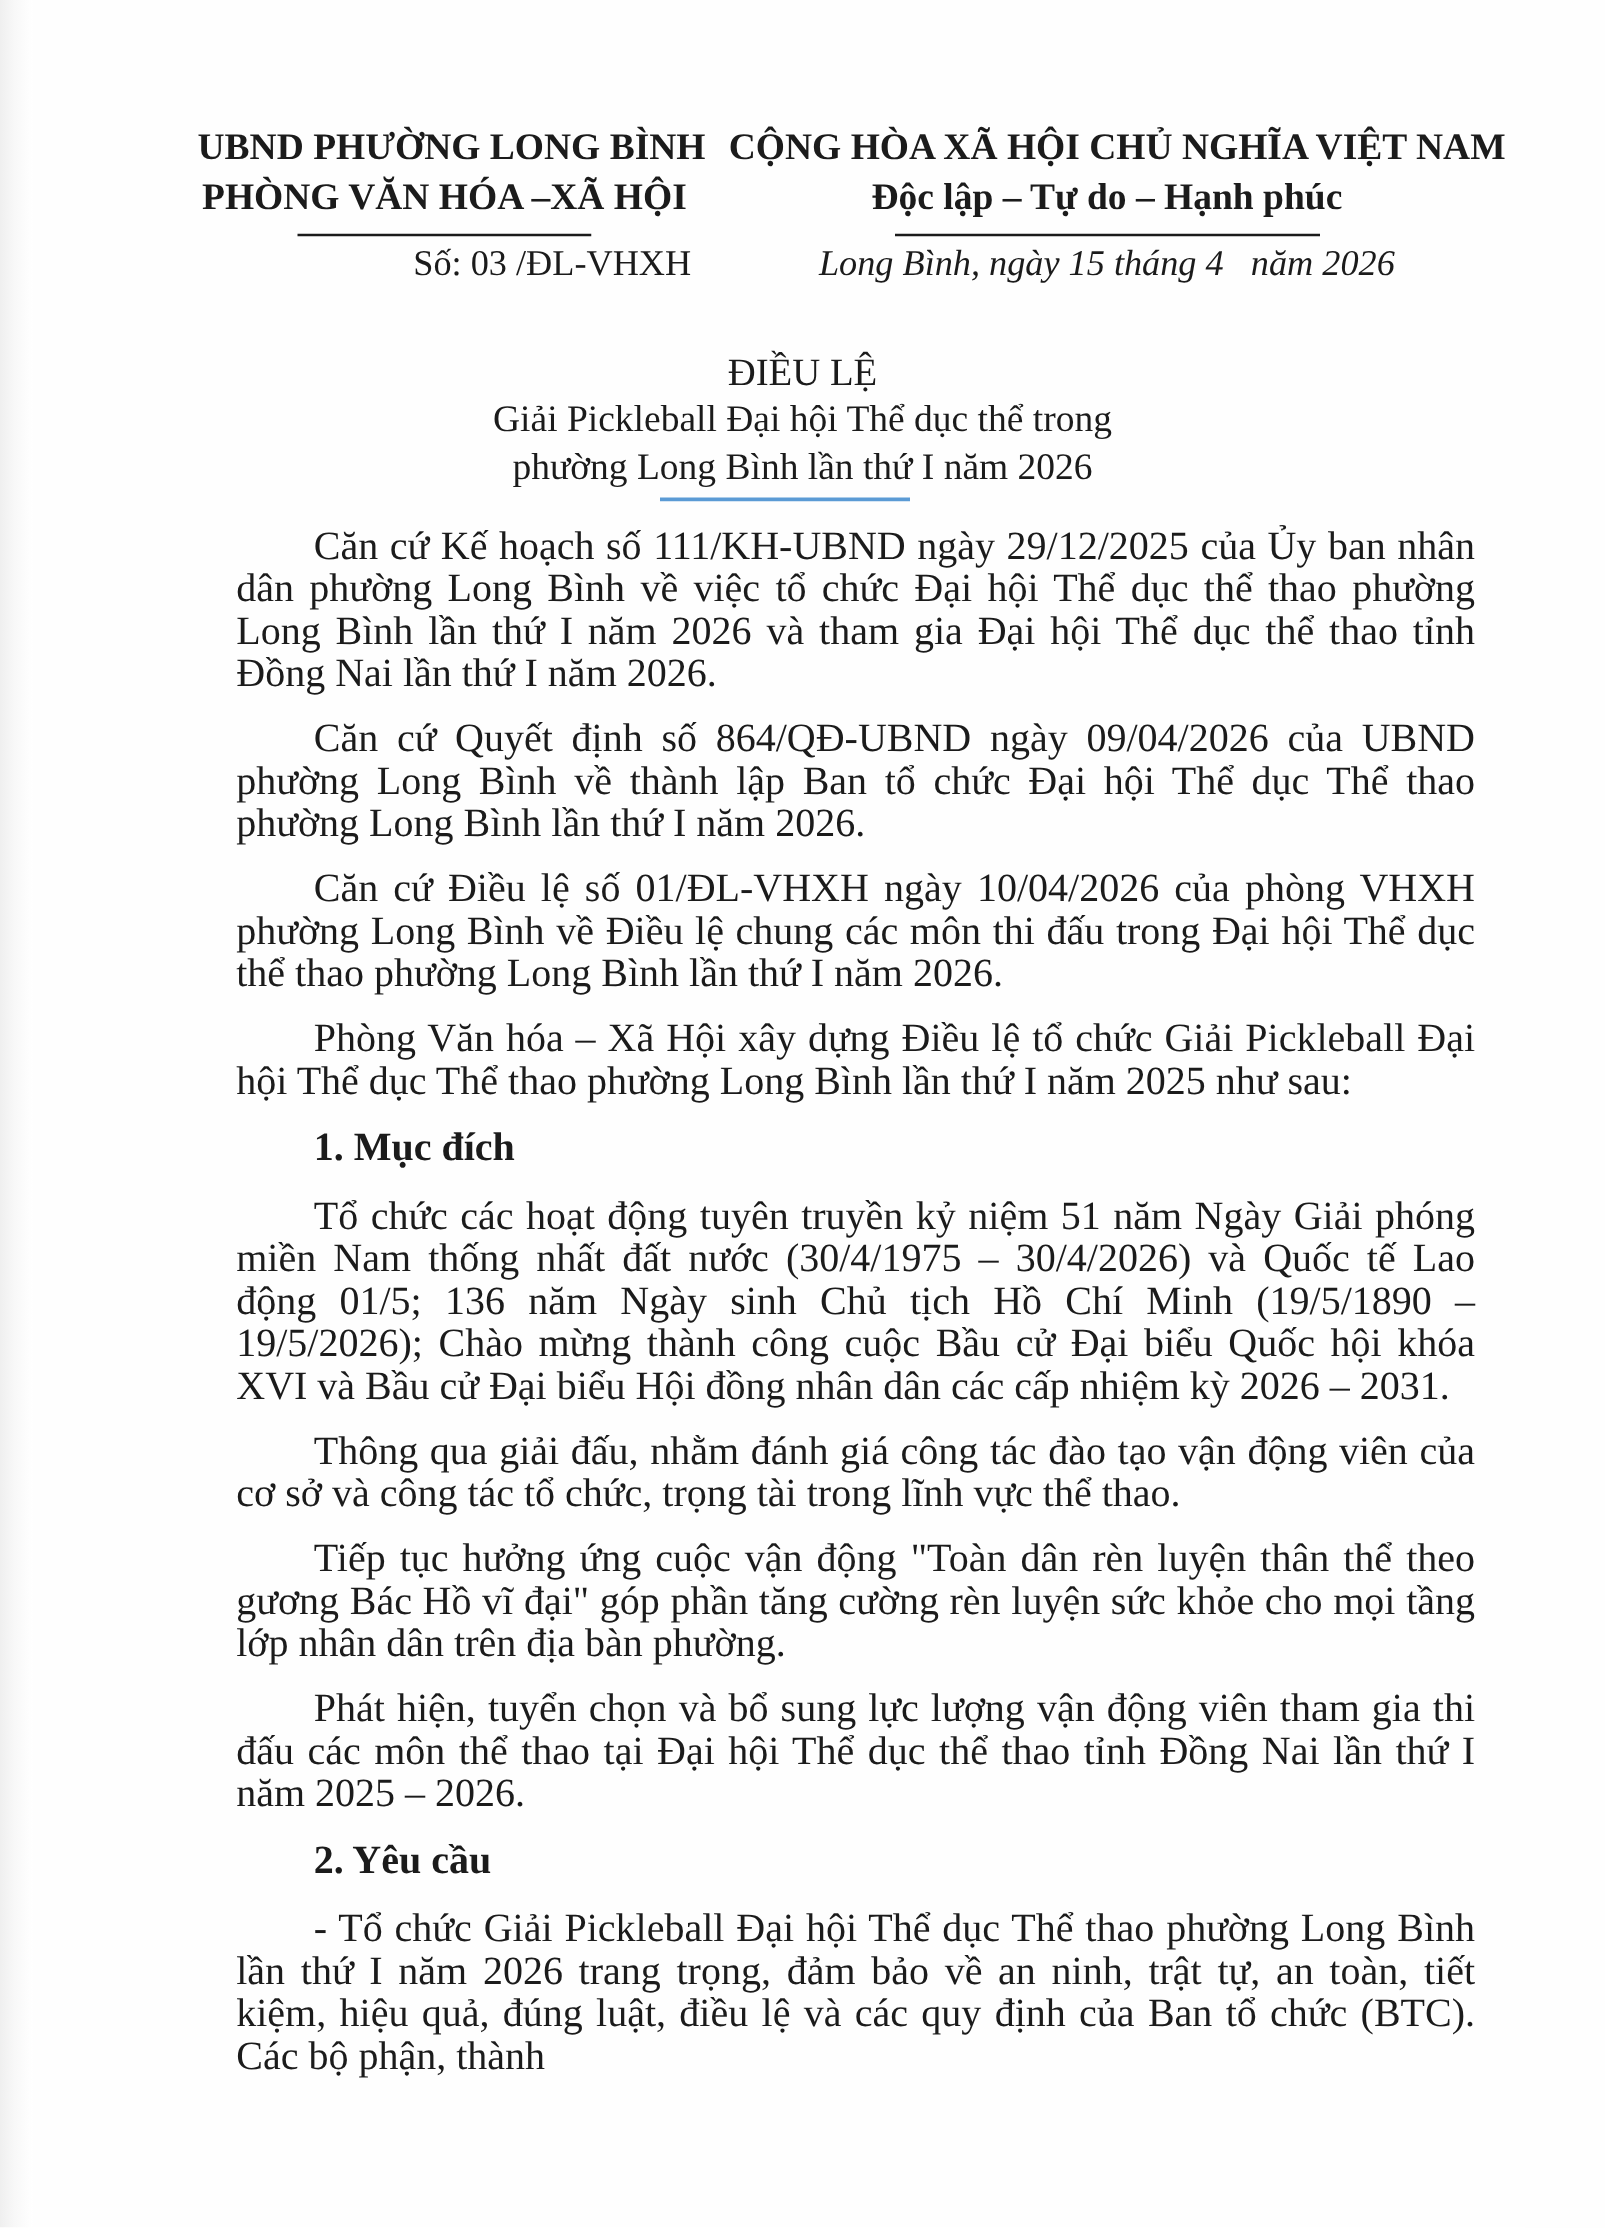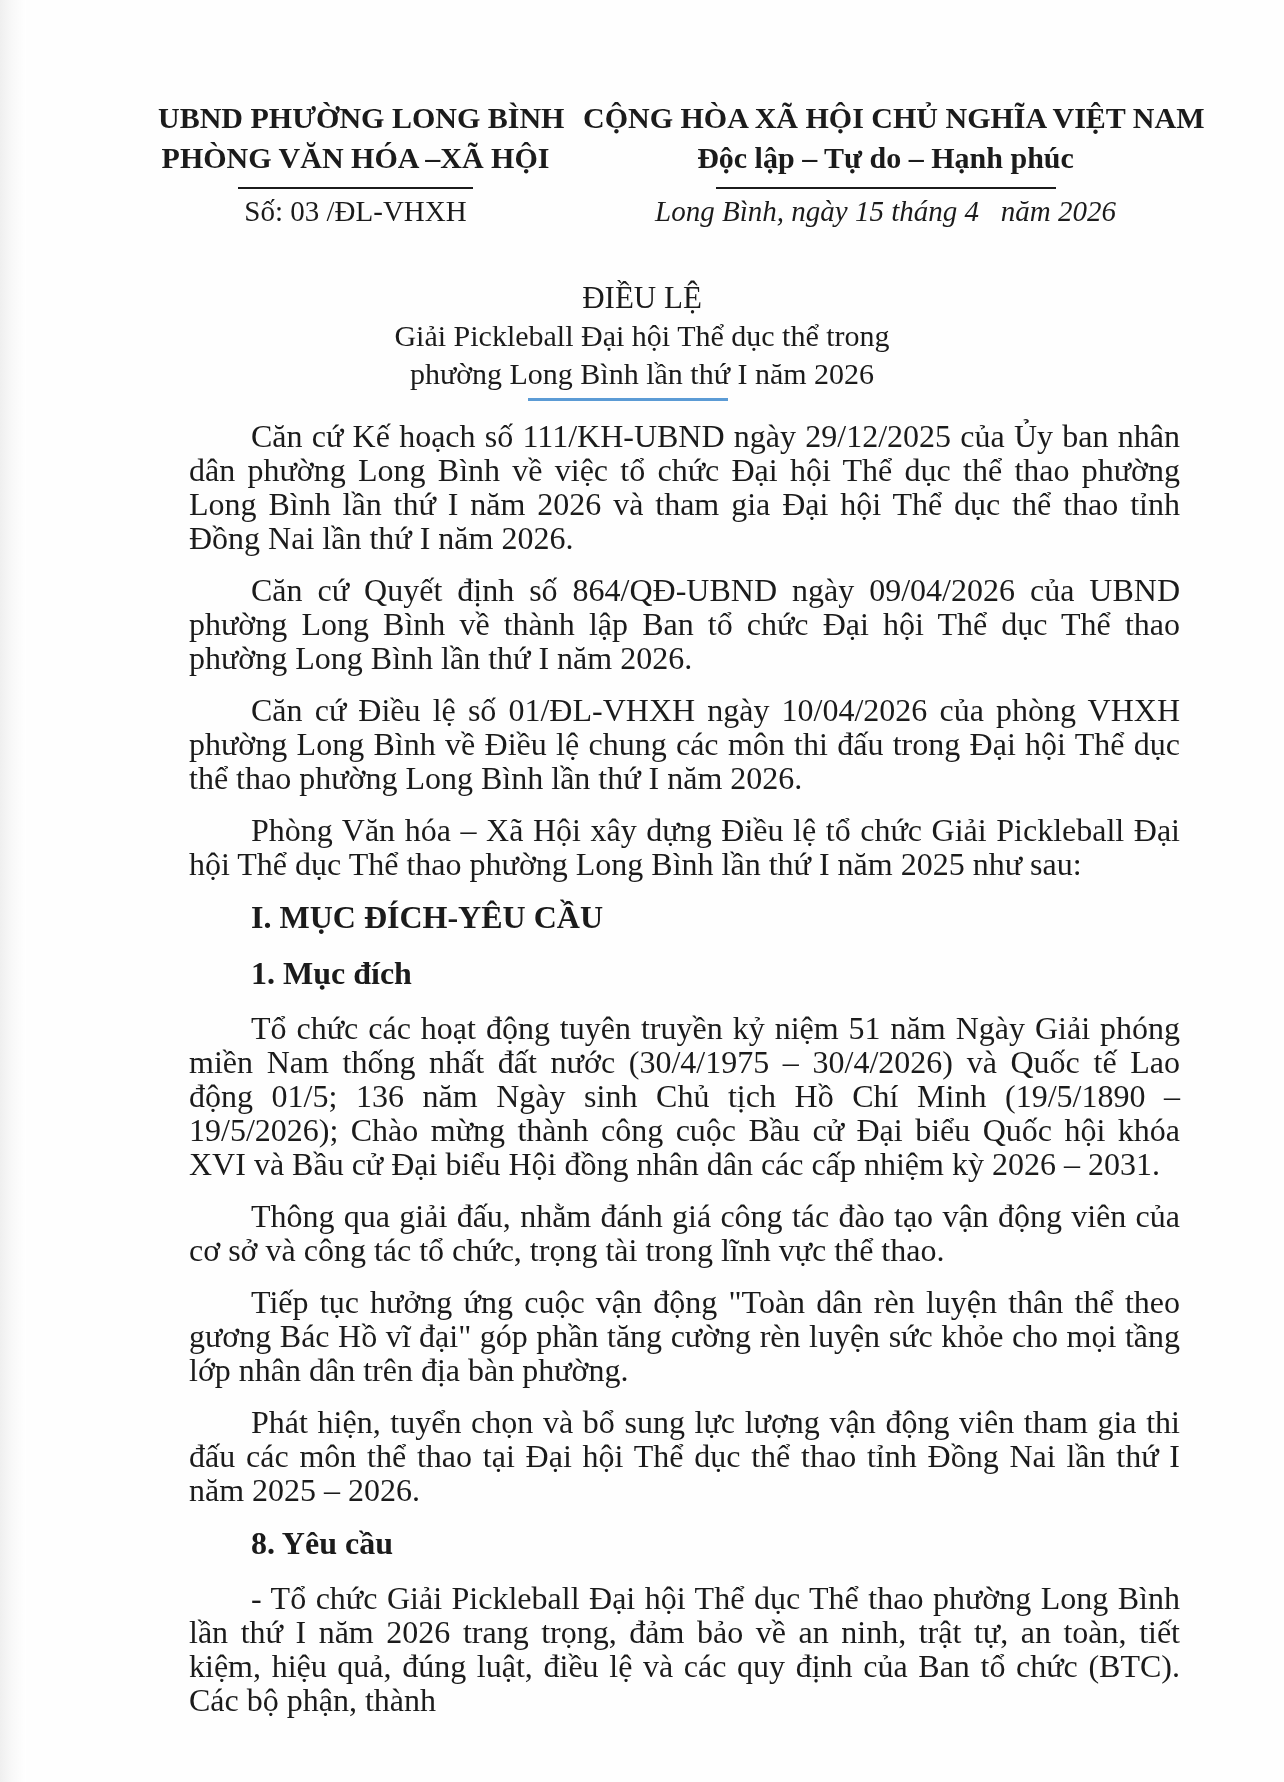--- a/index.html
+++ b/index.html
@@ -15,21 +15,21 @@
     position: absolute; left: 0; top: 0; width: 26px; height: 100%;
     background: linear-gradient(90deg, #efefef 0%, #f8f8f8 45%, #ffffff 100%);
   }
 
   
   .doc-header { display: flex; padding-top: 98px; }
   .hcol { text-align: center; }
   .hcol-left  { margin-left: 158px; width: 395px; }
   .hcol-right { margin-left: 30px;  width: 605px; }
   .h-bold { font-weight: bold; font-size: 30px; line-height: 40px; white-space: nowrap; }
-  .h-reg  { font-size: 29px; line-height: 40px; white-space: nowrap; }
+  .h-reg  { font-size: 29px; line-height: 40px; white-space: nowrap; text-align: right; }
   .h-italic { font-style: italic; font-size: 29px; line-height: 40px; white-space: pre; }
   .hrule { height: 2px; background: #1b1b1b; margin: 9px auto 2px auto; }
   .hrule-left  { width: 235px; }
   .hrule-right { width: 340px; }
 
   
   .doc-title { margin-top: 48px; text-align: center; font-weight: normal; }
   .t1 { font-size: 31px; line-height: 38px; }
   .t2 { font-size: 30px; line-height: 38px; }
   .blue-rule {
@@ -77,22 +77,21 @@
     <div class="t2">Giải Pickleball Đại hội Thể dục thể trong</div>
     <div class="t2">phường Long Bình lần thứ I năm 2026</div>
     <div class="blue-rule"></div>
   </section>
 
   <section class="doc-body">
     <p>Căn cứ Kế hoạch số 111/KH-UBND ngày 29/12/2025 của Ủy ban nhân dân phường Long Bình về việc tổ chức Đại hội Thể dục thể thao phường Long Bình lần thứ I năm 2026 và tham gia Đại hội Thể dục thể thao tỉnh Đồng Nai lần thứ I năm 2026.</p>
     <p>Căn cứ Quyết định số 864/QĐ-UBND ngày 09/04/2026 của UBND phường Long Bình về thành lập Ban tổ chức Đại hội Thể dục Thể thao phường Long Bình lần thứ I năm 2026.</p>
     <p>Căn cứ Điều lệ số 01/ĐL-VHXH ngày 10/04/2026 của phòng VHXH phường Long Bình về Điều lệ chung các môn thi đấu trong Đại hội Thể dục thể thao phường Long Bình lần thứ I năm 2026.</p>
     <p>Phòng Văn hóa – Xã Hội xây dựng Điều lệ tổ chức Giải Pickleball Đại hội Thể dục Thể thao phường Long Bình lần thứ I năm 2025 như sau:</p>
-    <div class="heading">I. MỤC ĐÍCH-YÊU CẦU</div>
     <div class="heading">1. Mục đích</div>
     <p>Tổ chức các hoạt động tuyên truyền kỷ niệm 51 năm Ngày Giải phóng miền Nam thống nhất đất nước (30/4/1975 – 30/4/2026) và Quốc tế Lao động 01/5; 136 năm Ngày sinh Chủ tịch Hồ Chí Minh (19/5/1890 – 19/5/2026); Chào mừng thành công cuộc Bầu cử Đại biểu Quốc hội khóa XVI và Bầu cử Đại biểu Hội đồng nhân dân các cấp nhiệm kỳ 2026 – 2031.</p>
     <p>Thông qua giải đấu, nhằm đánh giá công tác đào tạo vận động viên của cơ sở và công tác tổ chức, trọng tài trong lĩnh vực thể thao.</p>
     <p>Tiếp tục hưởng ứng cuộc vận động "Toàn dân rèn luyện thân thể theo gương Bác Hồ vĩ đại" góp phần tăng cường rèn luyện sức khỏe cho mọi tầng lớp nhân dân trên địa bàn phường.</p>
     <p>Phát hiện, tuyển chọn và bổ sung lực lượng vận động viên tham gia thi đấu các môn thể thao tại Đại hội Thể dục thể thao tỉnh Đồng Nai lần thứ I năm 2025 – 2026.</p>
-    <div class="heading">8. Yêu cầu</div>
+    <div class="heading">2. Yêu cầu</div>
     <p>- Tổ chức Giải Pickleball Đại hội Thể dục Thể thao phường Long Bình lần thứ I năm 2026 trang trọng, đảm bảo về an ninh, trật tự, an toàn, tiết kiệm, hiệu quả, đúng luật, điều lệ và các quy định của Ban tổ chức (BTC). Các bộ phận, thành</p>
   </section>
 </div>
 
 </body></html>

